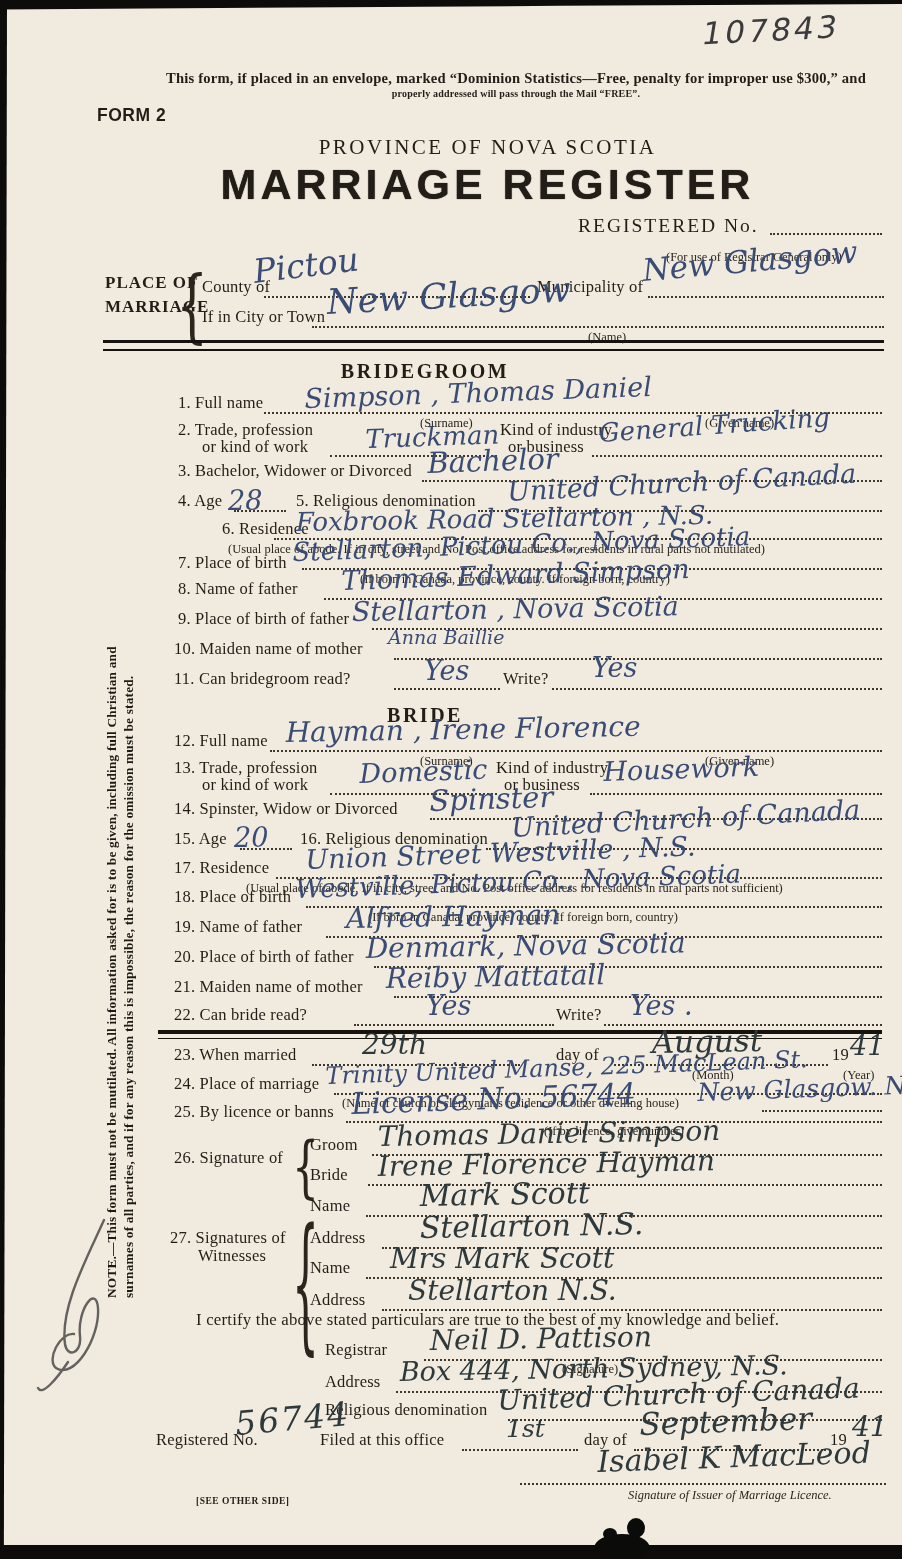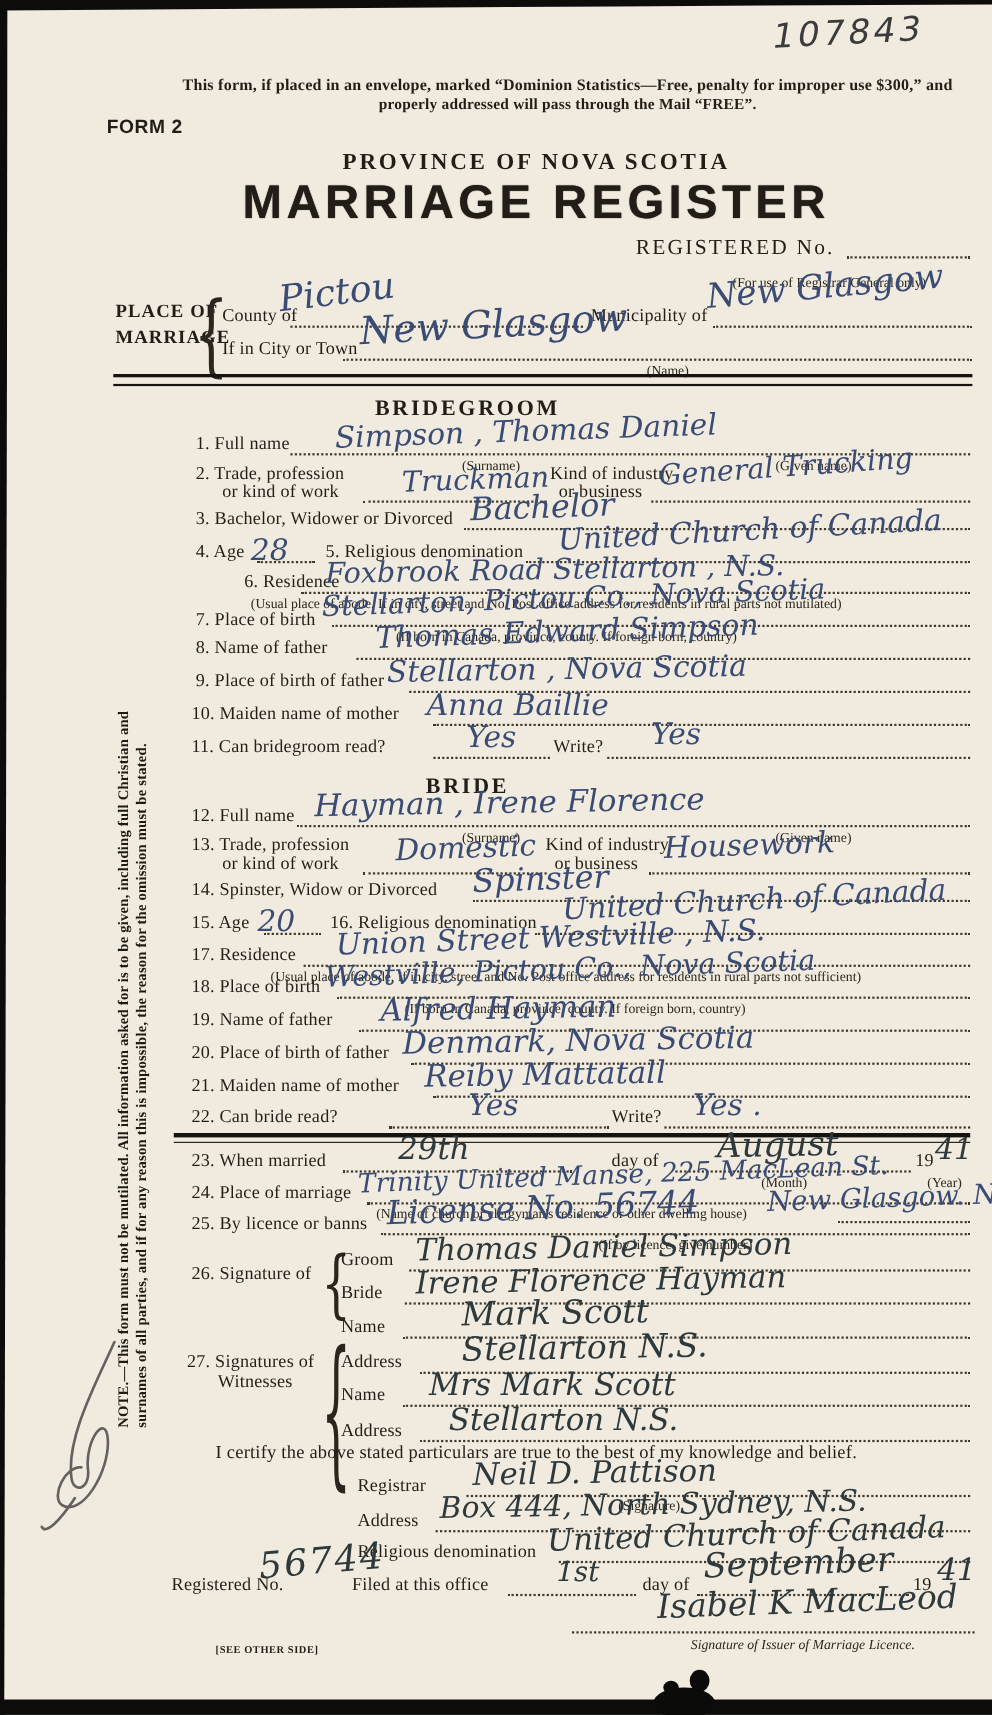--- a/index.html
+++ b/index.html
@@ -24,23 +24,23 @@
 </head>
 <body>
 
 <div class="edge" style="left:0;top:0;width:902px;height:10px;clip-path:polygon(0 0,100% 0,100% 40%,62% 58%,0 95%);"></div>
 <div class="edge" style="left:0;top:0;width:7px;height:1559px;clip-path:polygon(0 0,100% 0,55% 100%,0 100%);"></div>
 <div class="edge" style="left:0;top:1545px;width:902px;height:14px;"></div>
 
 <div class="pencil" style="left:703px;top:12px;font-size:31px;letter-spacing:3px;transform:skewX(-12deg) rotate(-3deg);">107843</div>
 
 <div class="t bold center" style="left:160px;top:70px;width:712px;font-size:14.6px;">This form, if placed in an envelope, marked “Dominion Statistics—Free, penalty for improper use $300,” and</div>
-<div class="t bold center" style="left:160px;top:88px;width:712px;font-size:14px;">properly addressed will pass through the Mail “FREE”.</div>
+<div class="t bold center" style="left:160px;top:88px;width:712px;font-size:10px;">properly addressed will pass through the Mail “FREE”.</div>
 <div class="t bold" style="left:97px;top:105px;font-size:17.5px;font-family:'Liberation Sans',sans-serif;letter-spacing:.5px;">FORM 2</div>
-<div class="t center" style="left:140px;top:135px;width:695px;font-size:21px;letter-spacing:2.5px;font-weight:700;">PROVINCE OF NOVA SCOTIA</div>
+<div class="t center" style="left:140px;top:135px;width:695px;font-size:21px;letter-spacing:2.5px;font-weight:400;">PROVINCE OF NOVA SCOTIA</div>
 <div class="t bold center" style="left:130px;top:160px;width:715px;font-size:43px;font-family:'Liberation Sans',sans-serif;letter-spacing:4px;text-shadow:0 0 1px #1a1711;">MARRIAGE REGISTER</div>
 
 <div class="t" style="left:578px;top:215px;font-size:19.5px;letter-spacing:2px;">REGISTERED No.</div>
 <i class="dot" style="left:770px;top:233px;width:112px;"></i>
 <div class="s" style="left:666px;top:238px;margin-top:12px;">(For use of Registrar General only)</div>
 
 <div class="t bold" style="left:105px;top:273px;font-size:17px;letter-spacing:1px;">PLACE OF</div>
 <div class="t bold" style="left:105px;top:297px;font-size:17px;letter-spacing:1px;">MARRIAGE</div>
 <div class="br" style="left:176px;top:258px;font-size:56px;transform:scale(.9,1.45);">{</div>
 <div class="t" style="left:202px;top:277px;">County of</div>
@@ -96,21 +96,21 @@
 <div class="t" style="left:178px;top:579px;">8.  Name of father</div>
 <i class="dot" style="left:324px;top:598px;width:558px;"></i>
 <div class="h" style="left:342px;top:565px;font-size:27px;transform:rotate(-2deg);">Thomas Edward Simpson</div>
 
 <div class="t" style="left:178px;top:609px;">9.  Place of birth of father</div>
 <i class="dot" style="left:372px;top:628px;width:510px;"></i>
 <div class="h" style="left:352px;top:596px;font-size:27px;transform:rotate(-1deg);">Stellarton , Nova Scotia</div>
 
 <div class="t" style="left:174px;top:639px;">10.  Maiden name of mother</div>
 <i class="dot" style="left:394px;top:658px;width:488px;"></i>
-<div class="h" style="left:388px;top:626px;font-size:27px;">Anna Baillie</div>
+<div class="h" style="left:388px;top:626px;font-size:19px;">Anna Baillie</div>
 
 <div class="t" style="left:174px;top:669px;">11.  Can bridegroom read?</div>
 <i class="dot" style="left:394px;top:688px;width:106px;"></i>
 <div class="h" style="left:424px;top:655px;font-size:27px;">Yes</div>
 <div class="t" style="left:503px;top:669px;">Write?</div>
 <i class="dot" style="left:552px;top:688px;width:330px;"></i>
 <div class="h" style="left:592px;top:652px;font-size:27px;">Yes</div>
 
 <div class="t bold center" style="left:155px;top:704px;width:540px;font-size:20px;letter-spacing:2.5px;">BRIDE</div>
 

